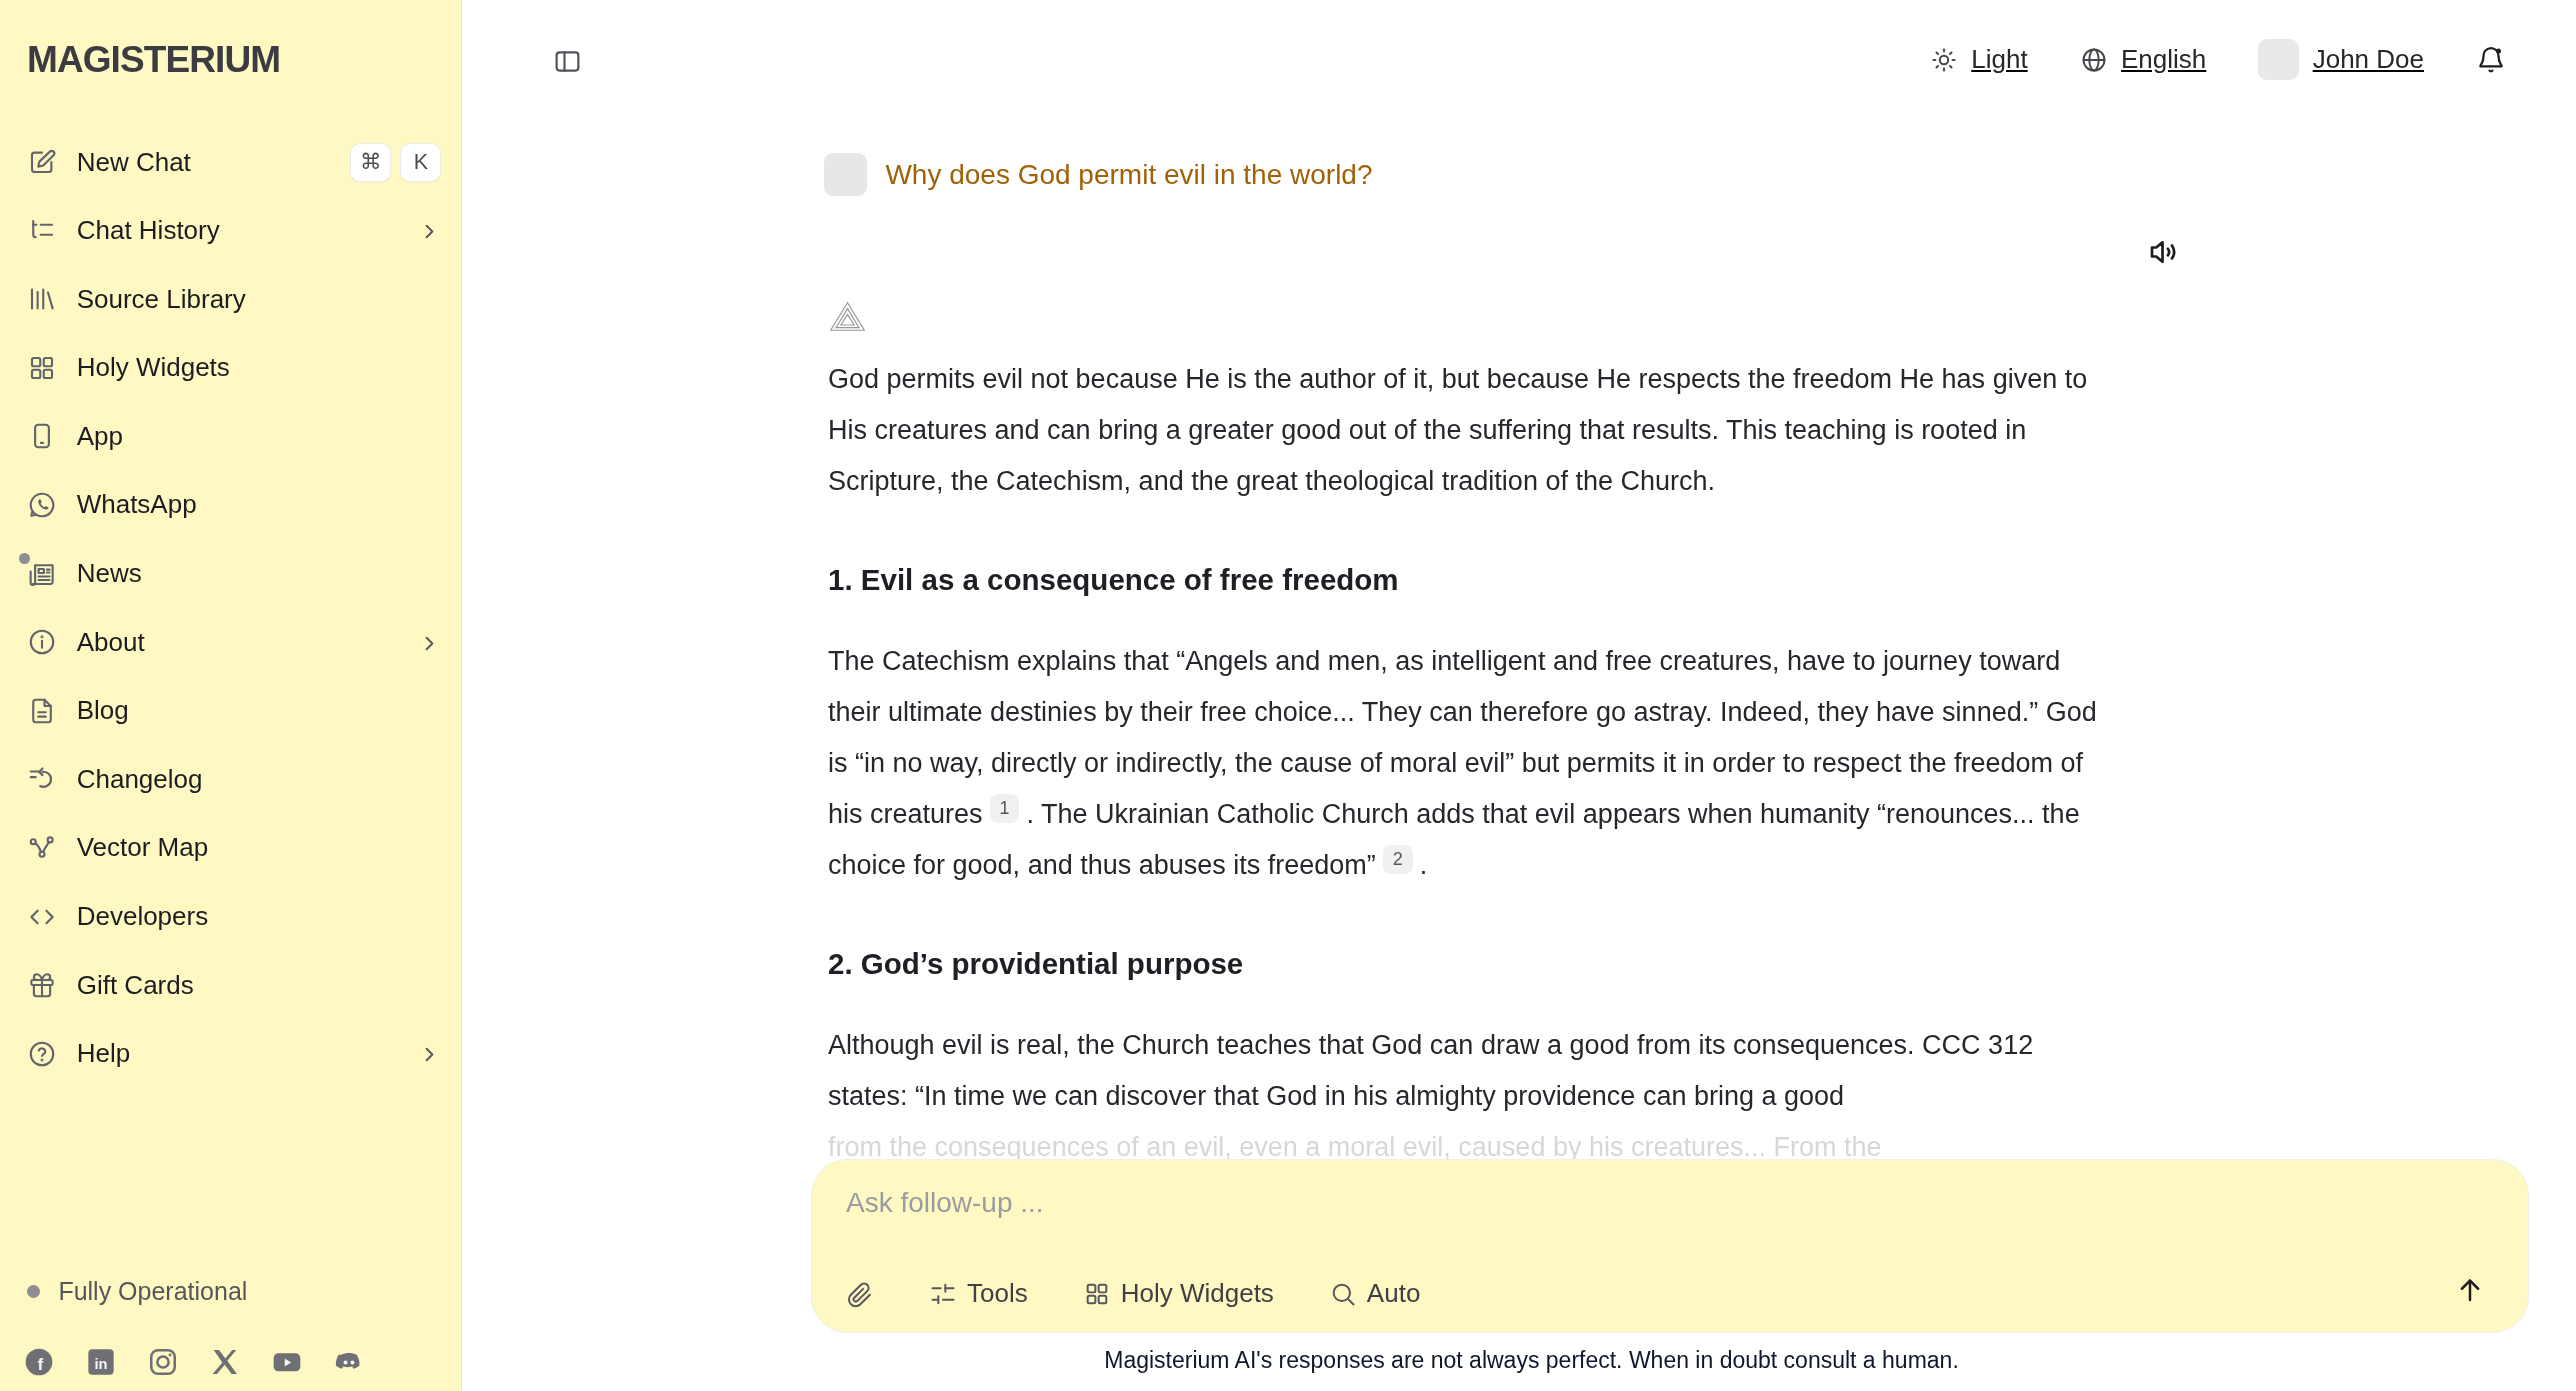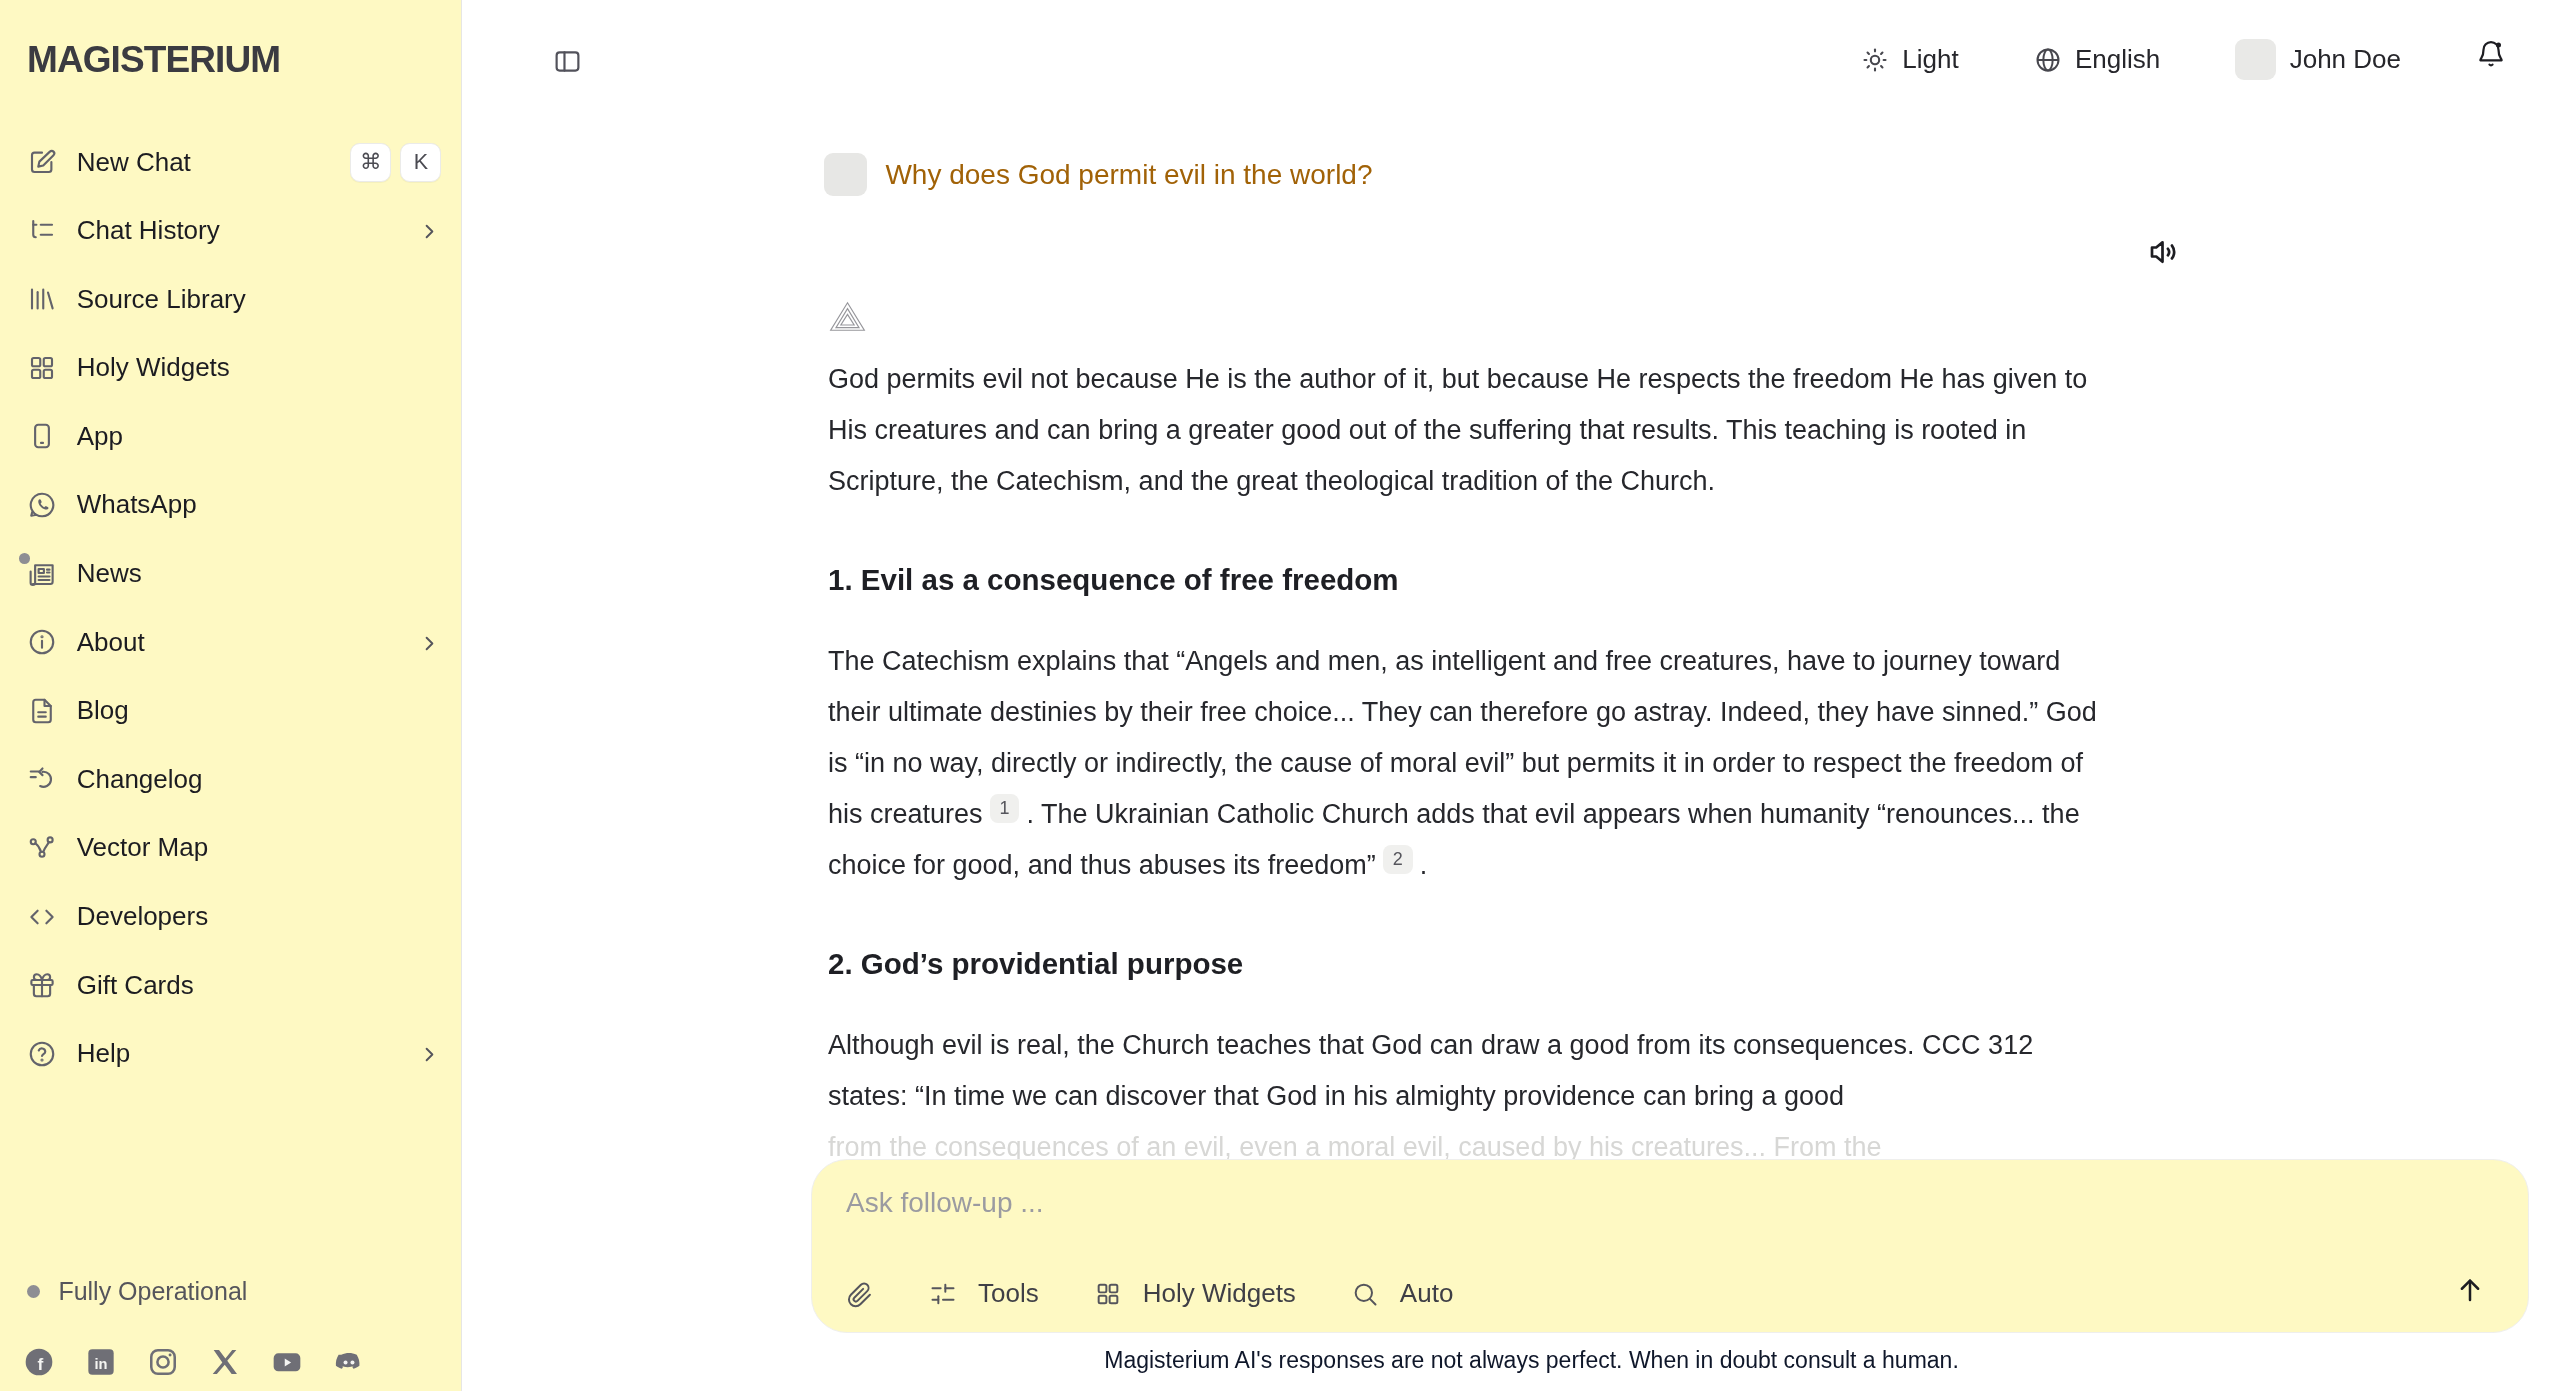--- a/index.html
+++ b/index.html
@@ -36,22 +36,22 @@
                     display:flex; align-items:center; justify-content:center; }
   .socials svg { width:32px; height:32px; }
 
   
   .main { position:relative; flex:1 1 auto; height:100%; background:#ffffff; overflow:hidden; }
 
   .collapse-btn { position:absolute; left:91px; top:47px; width:32px; height:32px;
                   color:#52525b; cursor:pointer; }
   .collapse-btn svg { width:29px; height:29px; }
 
-  .top-right { position:absolute; top:39px; right:70px; display:flex; 
-               gap:75px; }
+  .top-right { position:absolute; top:39px; right:70px; display:flex; align-items:center;
+               gap:52px;text-decoration:underline; }
   .tr-group { display:flex; align-items:center; gap:13.4px; cursor:pointer;
               font-size:26px; color:#26262b; }
   .tr-group svg { width:28px; height:28px; color:#47474e; }
   .avatar { width:41px; height:41px; border-radius:9px; background:#e9e9e7; }
   .bell { position:relative; width:30px; height:30px; color:#1d1d22; cursor:pointer; }
   .bell svg { width:30px; height:30px; }
 
   
   .chat-col { position:absolute; left:349px; top:0; width:1441px; }
   .q-row { display:flex; align-items:center; gap:18px; margin:153px 0 0 13.4px; }
@@ -73,21 +73,21 @@
 
   
   .composer { position:absolute; left:349px; top:1159px; width:1718px; height:174px;
               background:#fef9c3; border:0.9px solid #efefed; border-radius:36px; z-index:5; }
   .composer-input { position:absolute; left:34px; top:27px; width:1163px; border:none;
                     background:transparent; outline:none; font-size:28px; color:#26272c;
                     font-family:"Liberation Sans","DejaVu Sans",sans-serif; }
   .composer-input::placeholder { color:#9b9ba1; }
   .composer-toolbar { position:absolute; left:34px; bottom:23px; display:flex; align-items:center;
                       gap:55px; }
-  .tool-group { display:flex; align-items:center; gap:21px; color:#3f3f46; font-size:26px;
+  .tool-group { display:flex; align-items:center; gap:10px; color:#3f3f46; font-size:26px;
                 cursor:pointer; }
   .tool-group svg { width:28px; height:28px; color:#55555c; }
   .send-btn { position:absolute; right:39px; bottom:23px; width:39px; height:39px; cursor:pointer;
               color:#1d1d22; display:flex; align-items:center; justify-content:center; }
   .send-btn svg { width:30px; height:30px; }
 
   .disclaimer { position:absolute; left:349px; top:1347px; width:1441px; text-align:center;
                 font-size:23px; color:#0f172a; z-index:6; }
 </style>
 </head>

